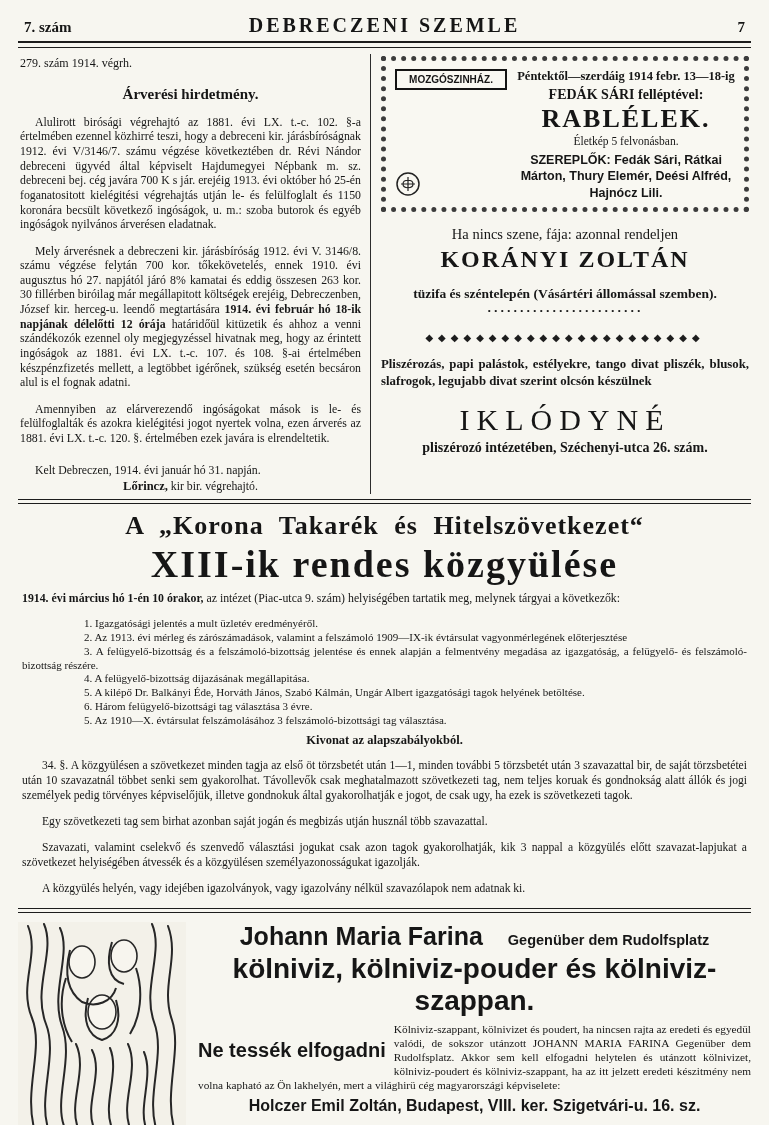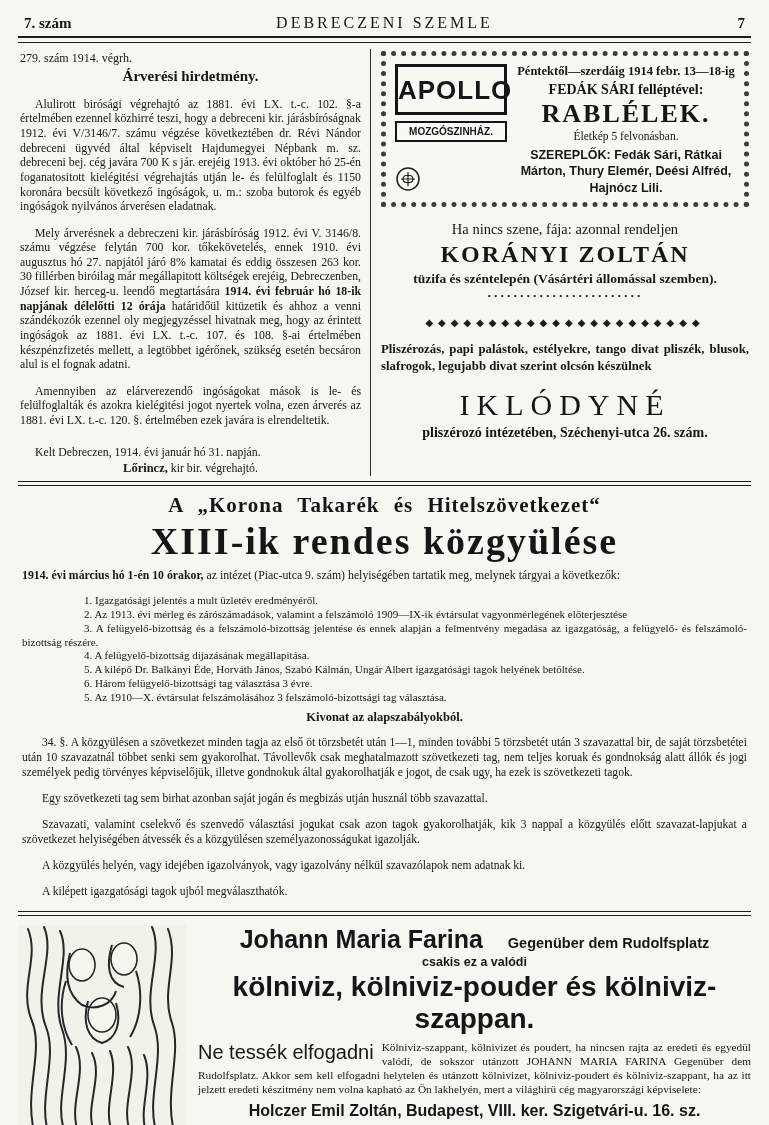--- a/index.html
+++ b/index.html
@@ -3,33 +3,33 @@
 <meta charset="utf-8">
 <style>
   html,body{margin:0;padding:0;}
   body{width:769px;background:#d8d6ce;font-family:"Liberation Serif",serif;}
   .page{width:769px;height:1125px;background:#f7f6f0;color:#161616;box-sizing:border-box;
         padding:12px 18px 8px;overflow:hidden;position:relative;}
 
   
   .masthead{display:grid;grid-template-columns:1fr auto 1fr;align-items:baseline;padding:2px 6px 4px;}
   .m-issue{font-size:15px;font-weight:bold;justify-self:start;}
-  .m-title{font-size:16px;letter-spacing:3px;justify-self:center;}
+  .m-title{font-size:20px;letter-spacing:3px;justify-self:center;font-weight:bold;}
   .m-page{font-size:15px;font-weight:bold;justify-self:end;}
   .rule-a{height:4px;border-top:2px solid #1d1d1d;border-bottom:1px solid #1d1d1d;margin:0 0 6px;}
   .rule-b{height:3px;border-top:1px solid #1d1d1d;border-bottom:1px solid #1d1d1d;margin:5px 0;}
 
   
   .cols{display:flex;align-items:stretch;}
   .col-l{width:352px;padding:2px 9px 0 2px;box-sizing:border-box;}
   .vdiv{width:1px;background:#2c2c2c;}
   .col-r{flex:1;padding:2px 2px 0 10px;box-sizing:border-box;}
 
   
-  .a-ref{font-size:12px;margin-bottom:2px;}
+  .a-ref{font-size:12px;margin-bottom:15px;}
   .a-title{text-align:center;font-weight:bold;font-size:15px;margin:1px 0 3px;}
   .a-p{font-size:11.8px;line-height:1.24;text-align:justify;text-indent:15px;}
   .a-date{font-size:11.8px;text-indent:15px;margin-top:17px;}
   .a-sig{text-align:center;font-size:11.8px;margin-top:1px;}
   .a-sig .sig-name{font-weight:bold;font-size:12.5px;}
 
   
   .apollo{border:5px dotted #3c3c3c;padding:8px 9px 6px;display:flex;gap:10px;background:#f9f8f2;}
   .ap-left{width:112px;display:flex;flex-direction:column;gap:6px;flex:none;}
   .ap-brand{border:3px solid #141414;text-align:center;font-family:"Liberation Sans",sans-serif;
@@ -41,52 +41,52 @@
   .ap-dates{font-weight:bold;font-size:12.5px;}
   .ap-star{font-weight:bold;font-size:14px;margin-top:3px;}
   .ap-film{font-weight:bold;font-size:26px;letter-spacing:2px;margin-top:1px;}
   .ap-genre{font-size:11.5px;margin-top:1px;}
   .ap-cast{font-weight:bold;font-size:12.5px;margin-top:5px;line-height:1.3;font-family:"Liberation Sans",sans-serif;}
 
   
   .kor{text-align:center;margin-top:14px;}
   .kor-lead{font-size:14.5px;}
   .kor-name{font-weight:bold;font-size:24px;letter-spacing:2px;margin-top:3px;}
-  .kor-desc{font-weight:bold;font-size:13.5px;margin-top:2px;line-height:1.3;}
+  .kor-desc{font-weight:bold;font-size:13.5px;margin-top:12px;line-height:1.3;}
   .kor-dots{letter-spacing:2px;}
 
   
   .orna{text-align:center;font-size:10px;letter-spacing:5px;margin:12px 0 9px;color:#1d1d1d;overflow:hidden;white-space:nowrap;}
 
   
   .ik-lead{font-size:12.8px;font-weight:bold;text-align:justify;line-height:1.35;}
   .ik-name{font-size:30px;letter-spacing:7px;text-align:center;margin-top:7px;}
   .ik-desc{font-weight:bold;font-size:14px;text-align:center;margin-top:3px;}
 
   
   .assembly{padding:2px 4px 0;}
-  .as-t1{text-align:center;font-weight:bold;font-size:21px;letter-spacing:1px;word-spacing:8px;}
+  .as-t1{text-align:center;font-weight:bold;font-size:26px;letter-spacing:1px;word-spacing:8px;}
   .as-t2{text-align:center;font-weight:bold;font-size:38px;letter-spacing:2px;margin-top:1px;}
   .as-intro{font-size:11.8px;line-height:1.24;margin-top:5px;text-align:justify;}
   .as-item{font-size:11px;line-height:1.26;text-indent:62px;text-align:justify;}
   .as-note{font-size:11.8px;line-height:1.26;text-align:justify;margin-top:2px;text-indent:26px;}
   .as-kiv{text-align:center;font-weight:bold;font-size:12.5px;margin:5px 0 2px;}
   .as-by{font-size:11.6px;line-height:1.26;text-align:justify;text-indent:20px;}
 
   
   .farina{display:flex;gap:12px;padding-top:4px;}
   .fa-art{width:168px;flex:none;}
   .fa-text{flex:1;min-width:0;}
   .fa-head{display:flex;align-items:baseline;gap:25px;justify-content:center;flex-wrap:wrap;}
   .fa-name{font-family:"Liberation Sans",sans-serif;font-weight:bold;font-size:25px;}
   .fa-place{font-family:"Liberation Sans",sans-serif;font-weight:bold;font-size:14.5px;}
   .fa-valodi{text-align:center;font-weight:bold;font-size:12.5px;font-family:"Liberation Sans",sans-serif;margin-top:1px;}
   .fa-products{text-align:center;font-weight:bold;font-size:28px;font-family:"Liberation Sans",sans-serif;margin:2px 0 5px;}
   .fa-warnblock{font-size:11.3px;line-height:1.25;text-align:justify;}
-  .fa-warn{float:left;font-family:"Liberation Sans",sans-serif;font-weight:normal;font-size:20px;margin:0 8px 2px 0;}
+  .fa-warn{float:left;font-family:"Liberation Sans",sans-serif;font-weight:bold;font-size:20px;margin:16px 8px 2px 0;}
   .fa-rep{text-align:center;font-family:"Liberation Sans",sans-serif;font-weight:bold;font-size:16px;margin-top:5px;}
 </style>
 </head>
 <body>
 
 <div class="page">
 
   <div class="masthead">
     <span class="m-issue">7. szám</span>
     <span class="m-title">DEBRECZENI SZEMLE</span>
@@ -105,21 +105,20 @@
       <div class="a-date">Kelt Debreczen, 1914. évi január hó 31. napján.</div>
       <div class="a-sig"><span class="sig-name">Lőrincz,</span><span> kir bir. végrehajtó.</span></div>
     </div>
 
     <div class="vdiv"></div>
 
     <div class="col-r">
 
       <div class="apollo">
         <div class="ap-left">
-          <div class="ap-brand">APOLLO</div>
           <div class="ap-sub">MOZGÓSZINHÁZ.</div>
           <div class="ap-orn">
             <svg width="26" height="26" viewBox="0 0 26 26">
                 <circle cx="13" cy="13" r="11" fill="none" stroke="#222" stroke-width="1.5"></circle>
                 <path d="M8 13 C8 8 18 8 18 13 C18 18 8 18 8 13 Z M13 6 V20 M6 13 H20" fill="none" stroke="#222" stroke-width="1.2"></path>
               </svg>
           </div>
         </div>
         <div class="ap-right">
           <div class="ap-dates">Péntektől—szerdáig 1914 febr. 13—18-ig</div>
@@ -158,21 +157,20 @@
     <div class="as-item">3. A felügyelő-bizottság és a felszámoló-bizottság jelentése és ennek alapján a felmentvény megadása az igazgatóság, a felügyelő- és felszámoló-bizottság részére.</div>
     <div class="as-item">4. A felügyelő-bizottság dijazásának megállapitása.</div>
     <div class="as-item">5. A kilépő Dr. Balkányi Éde, Horváth János, Szabó Kálmán, Ungár Albert igazgatósági tagok helyének betöltése.</div>
     <div class="as-item">6. Három felügyelő-bizottsági tag választása 3 évre.</div>
     <div class="as-item">5. Az 1910—X. évtársulat felszámolásához 3 felszámoló-bizottsági tag választása.</div>
     <div class="as-kiv">Kivonat az alapszabályokból.</div>
     <p class="as-by">34. §. A közgyülésen a szövetkezet minden tagja az első öt törzsbetét után 1—1, minden további 5 törzsbetét után 3 szavazattal bir, de saját törzsbetétei után 10 szavazatnál többet senki sem gyakorolhat. Távollevők csak meghatalmazott szövetkezeti tag, nem teljes koruak és gondnokság alatt állók és jogi személyek pedig törvényes képviselőjük, illetve gondnokuk által gyakorolhatják e jogot, de csak ugy, ha ezek is szövetkezeti tagok.</p>
     <p class="as-by">Egy szövetkezeti tag sem birhat azonban saját jogán és megbizás utján husznál több szavazattal.</p>
     <p class="as-by">Szavazati, valamint cselekvő és szenvedő választási jogukat csak azon tagok gyakorolhatják, kik 3 nappal a közgyülés előtt szavazat-lapjukat a szövetkezet helyiségében átvessék és a közgyülésen személyazonosságukat igazolják.</p>
     <p class="as-by">A közgyülés helyén, vagy idejében igazolványok, vagy igazolvány nélkül szavazólapok nem adatnak ki.</p>
-    <p class="as-by">A kilépett igazgatósági tagok ujból megválaszthatók.</p>
   </div>
 
   <div class="rule-b"></div>
 
   <div class="farina">
     <div class="fa-art">
       <svg width="168" height="208" viewBox="0 0 168 208">
         <rect x="0" y="0" width="168" height="208" fill="#f3f1e9"></rect>
         <g fill="none" stroke="#272727" stroke-width="2" stroke-linecap="round">
           <path d="M10 4 C22 34 0 62 14 96 C26 126 6 166 16 206"></path>
@@ -198,21 +196,20 @@
           <path d="M48 56 C40 80 44 104 54 120"></path>
           <path d="M118 46 C126 70 122 96 112 112"></path>
         </g>
       </svg>
     </div>
     <div class="fa-text">
       <div class="fa-head">
         <span class="fa-name">Johann Maria Farina</span>
         <span class="fa-place">Gegenüber dem Rudolfsplatz</span>
       </div>
-      <div class="fa-valodi">csakis ez a valódi</div>
       <div class="fa-products">kölniviz, kölniviz-pouder és kölniviz-szappan.</div>
       <div class="fa-warnblock">
         <span class="fa-warn">Ne tessék elfogadni</span>
         <span>Kölniviz-szappant, kölnivizet és poudert, ha nincsen rajta az eredeti és egyedül valódi, de sokszor utánzott JOHANN MARIA FARINA Gegenüber dem Rudolfsplatz. Akkor sem kell elfogadni helytelen és utánzott kölnivizet, kölniviz-poudert és kölniviz-szappant, ha az itt jelzett eredeti készitmény nem volna kapható az Ön lakhelyén, mert a világhirü cég magyarországi képviselete:</span>
       </div>
       <div class="fa-rep">Holczer Emil Zoltán, Budapest, VIII. ker. Szigetvári-u. 16. sz.</div>
 
     </div>
   </div>
 

